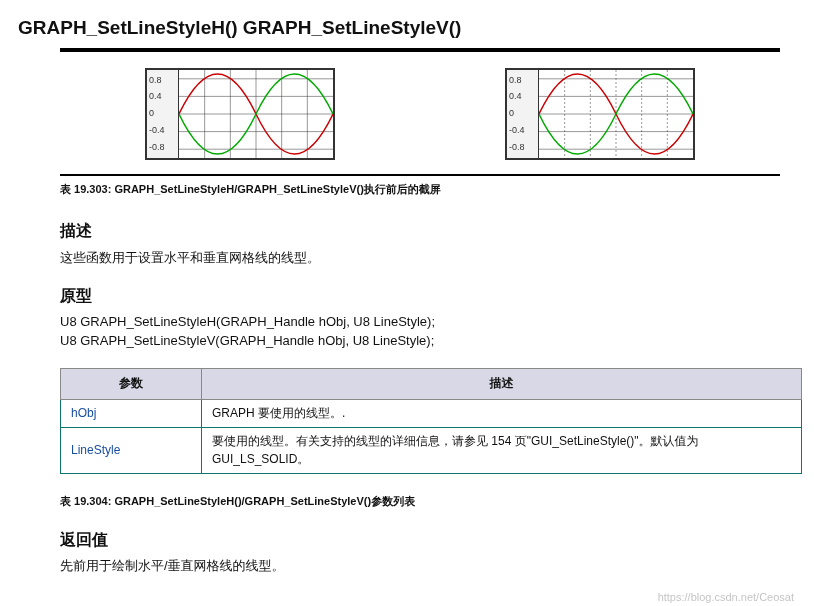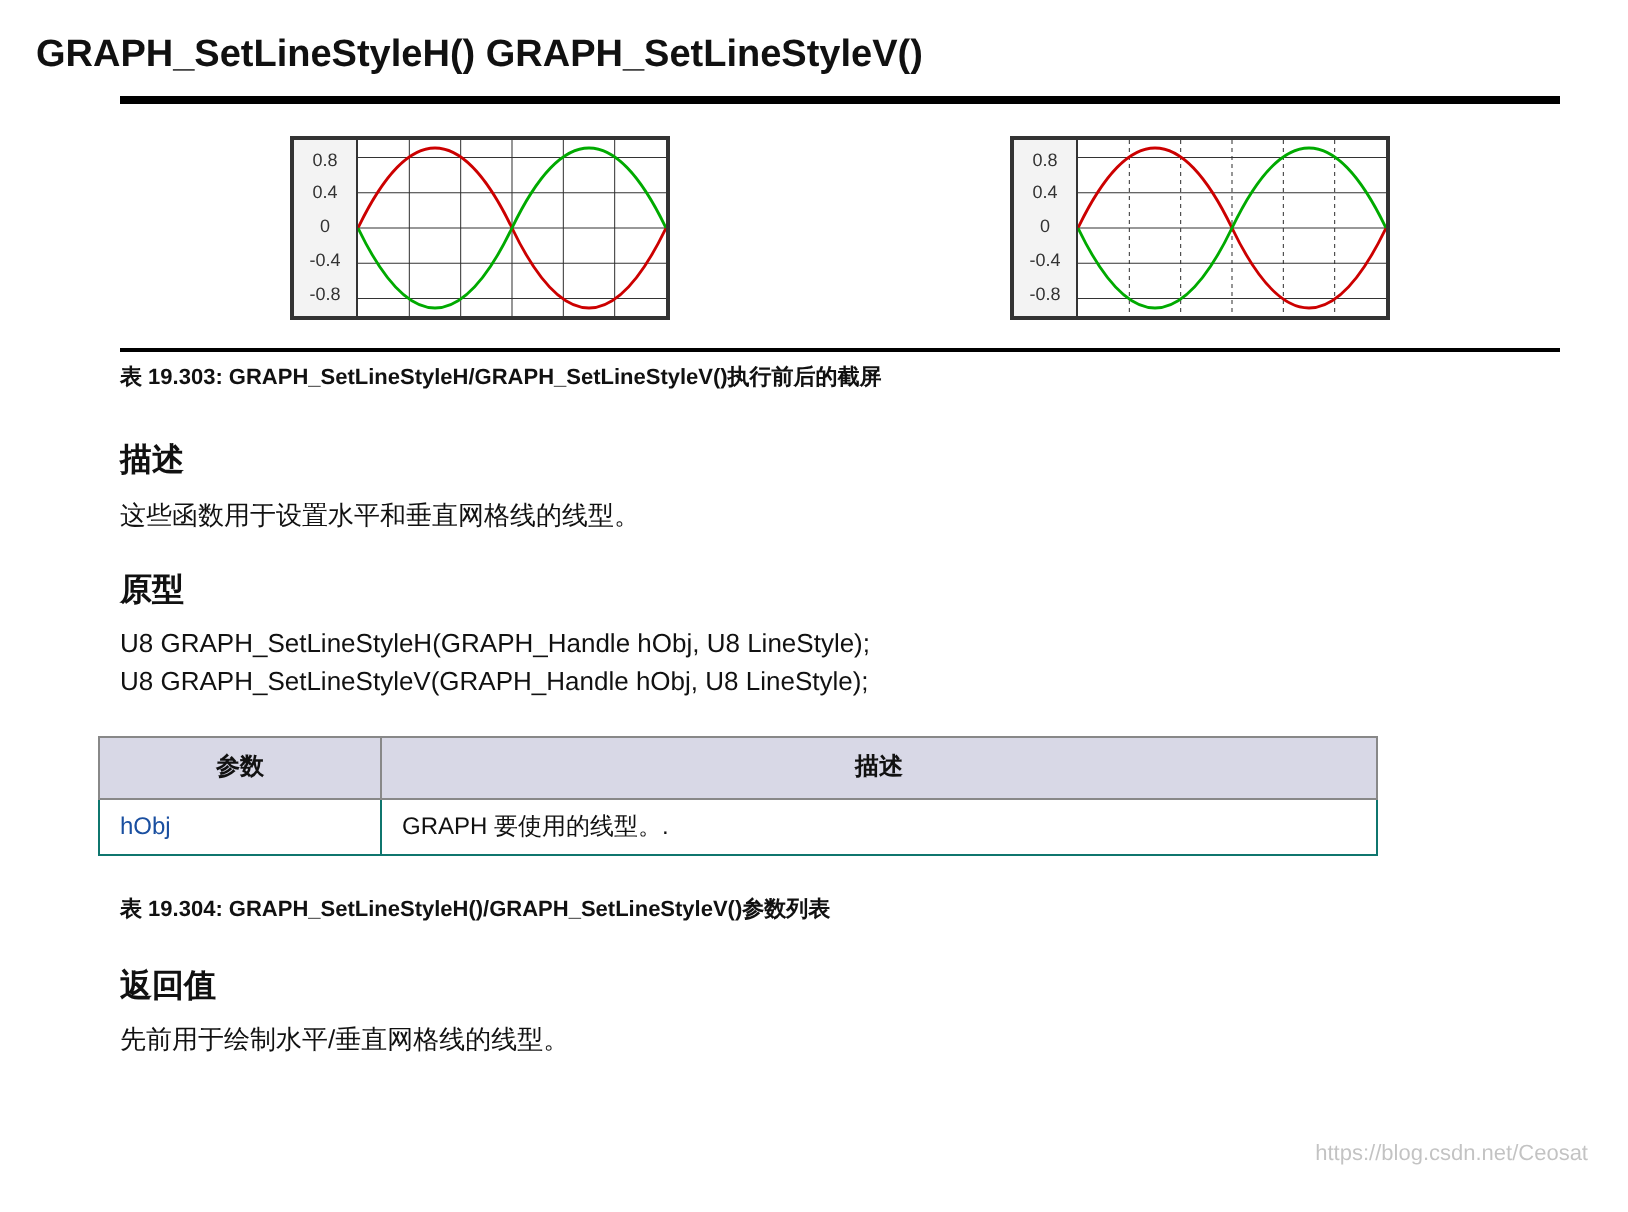--- a/index.html
+++ b/index.html
@@ -4,33 +4,33 @@
 <style>
   html { font-family: Verdana, Arial, "Microsoft YaHei", sans-serif; }
   body { margin:0; padding:10px 18px 18px 18px; width:814px; box-sizing:border-box; font-size:13px; line-height:1.45; color:#111; }
   .page-title { font-family: Verdana, Arial, sans-serif; font-size:19px; font-weight:bold; margin:4px 0 6px 0; letter-spacing:0; }
   .cmp-table { width:720px; margin-left:42px; border-collapse:collapse; }
   .cmp-table th { font-size:13px; font-weight:bold; text-align:center; padding:8px 0; }
   .cmp-table .hr-row { border-top:2.5px solid #000; font-size:0; line-height:0; padding:0; height:0; }
   .cmp-row td { text-align:center; padding:16px 0 14px 0; }
   .chart-box { display:inline-block; width:190px; height:92px; border:2px solid #333; background:#f3f3f3; position:relative; box-sizing:border-box; vertical-align:middle; }
   .ylabels { position:absolute; left:0; top:0; width:32px; height:100%; background:#f3f3f3; display:flex; flex-direction:column; justify-content:space-between; padding:6px 2px; box-sizing:border-box; border-right:1px solid #333; }
-  .ylabels span { font-size:9px; color:#333; text-align:center; line-height:1; }
+  .ylabels span { font-size:9px; color:#333; text-align:left; line-height:1; }
   .plot { position:absolute; left:32px; top:0; right:0; bottom:0; background:#fff; }
   .plot svg { width:100%; height:100%; display:block; }
   .plot .grid line { stroke:#333; stroke-width:0.5; }
   .plot .grid-v-dotted line { stroke-dasharray:2 2; }
   .curve-r { stroke:#c00; stroke-width:1.4; fill:none; }
   .curve-g { stroke:#0a0; stroke-width:1.4; fill:none; }
-  .wm-line { font-size:11px; color:#555; opacity:0.35; position:fixed; right:20px; bottom:20px; }
+  .wm-line { font-size:11px; color:#555; opacity:0.35; position:fixed; right:20px; bottom:0; }
   .caption { font-size:11px; font-weight:bold; margin:6px 0 22px 42px; }
   .sec { font-size:16px; font-weight:bold; margin:10px 0 6px 42px; }
   .para { margin:0 0 16px 42px; font-size:13px; }
   .proto { margin:0 0 18px 42px; font-family: Verdana, Arial, sans-serif; font-size:13px; white-space:pre-line; }
-  .param-table { margin-left:31px; border-collapse:collapse; width:640px; font-size:12px;padding-left:36px; }
+  .param-table { margin-left:42px; border-collapse:collapse; width:742px; font-size:12px;padding-left:36px; }
   .param-table th { background:#d8d8e6; font-weight:bold; padding:6px 10px; border:1px solid #888; text-align:center; }
   .param-table td { border:1px solid #0f766e; padding:5px 10px; vertical-align:middle; }
   .param-table td.name { color:#1a4fa0; font-family: Verdana, Arial; width:120px; }
   .caption2 { font-size:11px; font-weight:bold; margin:20px 0 18px 42px; }
 </style>
 </head>
 <body>
 
 <div class="page-title">GRAPH_SetLineStyleH() GRAPH_SetLineStyleV()</div>
 
@@ -122,20 +122,24 @@
 <table class="param-table">
   <tbody>
       <tr>
     <th>参数</th>
     <th>描述</th>
   </tr>
   <tr>
     <td class="name">hObj</td>
     <td>GRAPH 要使用的线型。.</td>
   </tr>
+  <tr>
+    <td class="name">LineStyle</td>
+    <td>要使用的线型。有关支持的线型的详细信息，请参见 154 页"GUI_SetLineStyle()"。默认值为GUI_LS_SOLID。</td>
+  </tr>
 </tbody>
   </table>
 <div class="caption2">表 19.304: GRAPH_SetLineStyleH()/GRAPH_SetLineStyleV()参数列表</div>
 
 <div class="sec">返回值</div>
 <div class="para">先前用于绘制水平/垂直网格线的线型。</div>
 
 <div class="wm-line">https://blog.csdn.net/Ceosat</div>
 
 </body></html>

